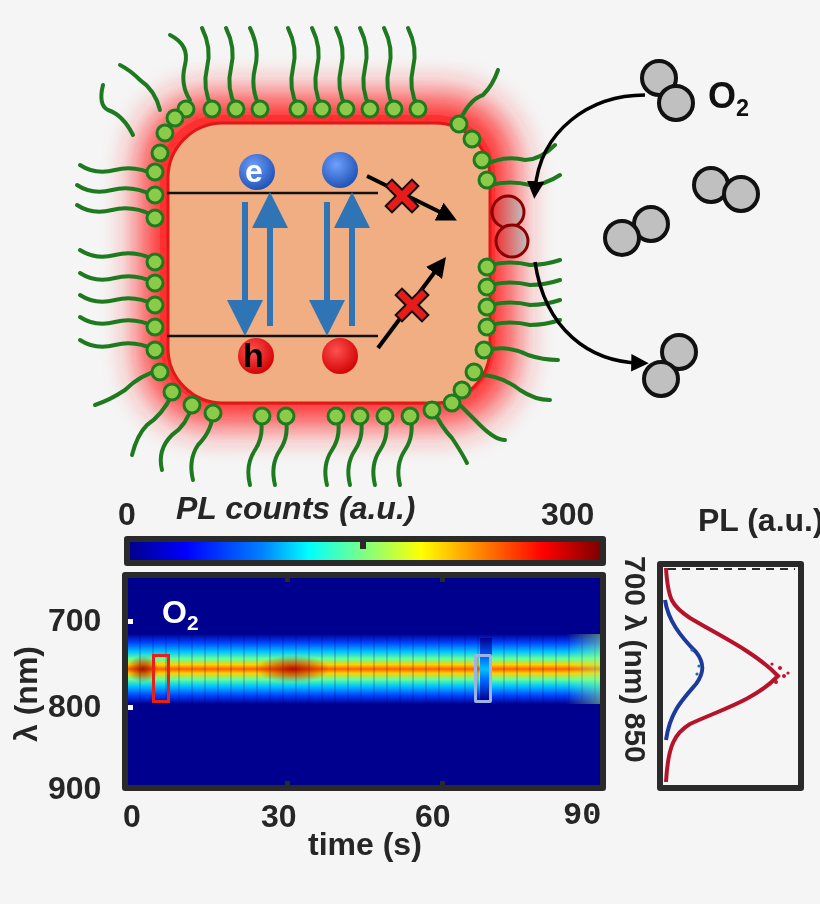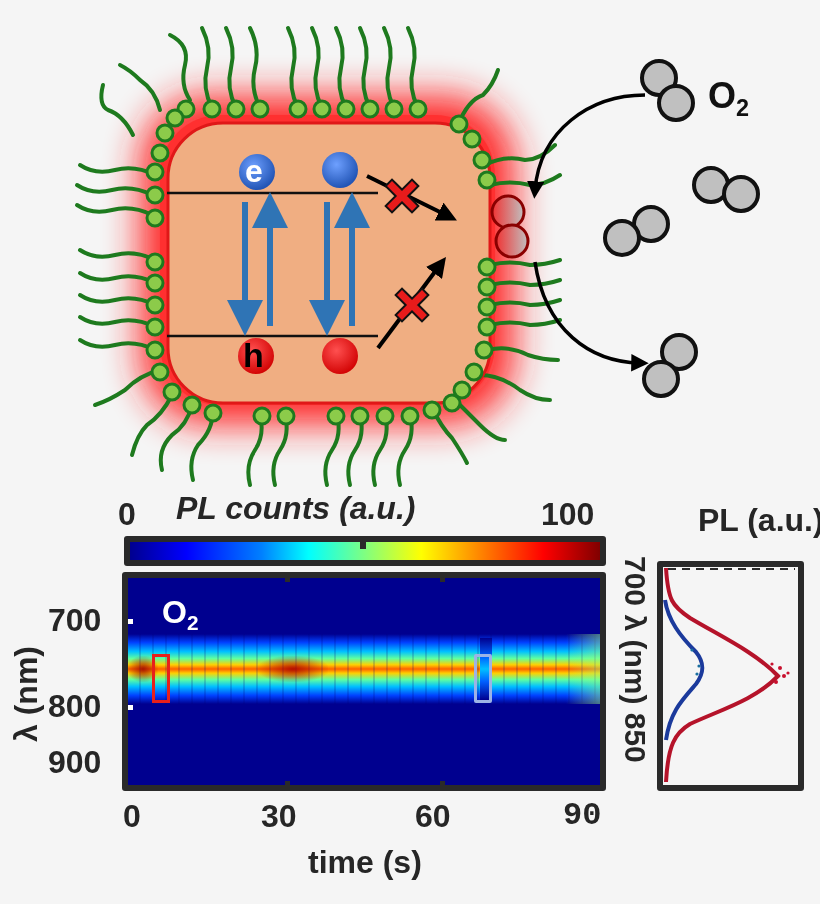--- a/index.html
+++ b/index.html
@@ -201,21 +201,21 @@
   </g>
 
 </svg>
 
 <div class="lbl" style="left:245px; top:155px; font-size:32px; color:#fff;">e</div>
 <div class="lbl" style="left:243px; top:338px; font-size:34px; color:#000;">h</div>
 <div class="lbl" style="left:708px; top:78px; font-size:36px; color:#111;"><span>O</span><sub>2</sub></div>
 
 <div class="lbl big" style="left:118px; top:498px;">0</div>
 <div class="lbl big" style="left:176px; top:492px;font-style:italic;">PL counts (a.u.)</div>
-<div class="lbl big" style="left:541px; top:498px;">100</div>
+<div class="lbl big" style="left:541px; top:498px;">300</div>
 <div class="frame" style="left:124px; top:536px; width:482px; height:30px; background:#2a2a2a;"></div>
 <div class="cbar"></div>
 <div class="abs" style="left:360px; top:542px; width:6px; height:7px; background:#2a2a2a;"></div>
 
 <div class="frame" style="left:122px; top:572px; width:484px; height:219px;"></div>
 <div class="heat">
   <div class="band" style="top:56px; height:70px; background:linear-gradient(to bottom,#00008f 0%,#0040ff 12%,#00c0ff 25%,#60ffa0 35%,#ffd000 44%,#ff6000 50%,#ffd000 56%,#60ffa0 65%,#00c0ff 75%,#0040ff 88%,#00008f 100%);"></div>
   <div class="band" style="top:56px; height:70px; background:repeating-linear-gradient(to right, rgba(0,0,120,0) 0px, rgba(0,0,120,0) 11px, rgba(0,0,120,0.35) 12px, rgba(0,0,120,0) 13px);"></div>
   <div class="abs" style="left:130px; top:78px; width:70px; height:26px; background:radial-gradient(ellipse at center, rgba(170,0,0,0.85), rgba(200,0,0,0) 75%);"></div>
   <div class="abs" style="left:0px; top:78px; width:30px; height:26px; background:radial-gradient(ellipse at center, rgba(150,0,0,0.8), rgba(200,0,0,0) 75%);"></div>
@@ -229,28 +229,28 @@
   <div class="abs" style="left:0; top:127px; width:5px; height:5px; background:#fff;"></div>
   <div class="abs" style="left:157px; top:0; width:5px; height:4px; background:#2a2a2a;"></div>
   <div class="abs" style="left:312px; top:0; width:5px; height:4px; background:#2a2a2a;"></div>
   <div class="abs" style="left:157px; top:203px; width:5px; height:4px; background:#2a2a2a;"></div>
   <div class="abs" style="left:312px; top:203px; width:5px; height:4px; background:#2a2a2a;"></div>
   <div class="lbl o2" style="left:34px; top:18px;"><span>O</span><sub>2</sub></div>
 </div>
 
 <div class="lbl big" style="left:48px; top:604px;">700</div>
 <div class="lbl big" style="left:48px; top:690px;">800</div>
-<div class="lbl big" style="left:48px; top:746px;">900</div>
+<div class="lbl big" style="left:48px; top:772px;">900</div>
 <div class="lbl big rot-left" style="left:10px; top:742px;">λ (nm)</div>
 
 <div class="lbl big" style="left:123px; top:800px;">0</div>
 <div class="lbl big" style="left:261px; top:800px;">30</div>
 <div class="lbl big" style="left:415px; top:800px;">60</div>
 <div class="lbl big" style="left:563px; top:800px;font-family:Liberation Mono, monospace;">90</div>
-<div class="lbl big" style="left:308px; top:846px;">time (s)</div>
+<div class="lbl big" style="left:308px; top:828px;">time (s)</div>
 
 <div class="lbl big" style="left:654px; top:504px;margin-left:44px;">PL (a.u.)</div>
 <div class="lbl mid rot-right" style="left:650px; top:556px;">700 λ (nm) 850</div>
 <div class="frame" style="left:657px; top:561px; width:147px; height:230px; background:#f5f5f5;"></div>
 <svg width="820" height="904" style="pointer-events:none;">
   <line x1="668" y1="569" x2="795" y2="569" stroke="#2a2a2a" stroke-width="2" stroke-dasharray="8 6"></line>
 
   <path d="M666,568 C668,600 672,606 690,618 C720,636 755,652 778,676 C755,700 720,710 690,724 C675,733 668,745 666,782" fill="none" stroke="#B5132A" stroke-width="4"></path>
 
   <path d="M665,600 C668,620 680,636 696,652 C704,662 705,672 696,684 C682,700 670,712 666,740" fill="none" stroke="#1B3A9C" stroke-width="4"></path>

